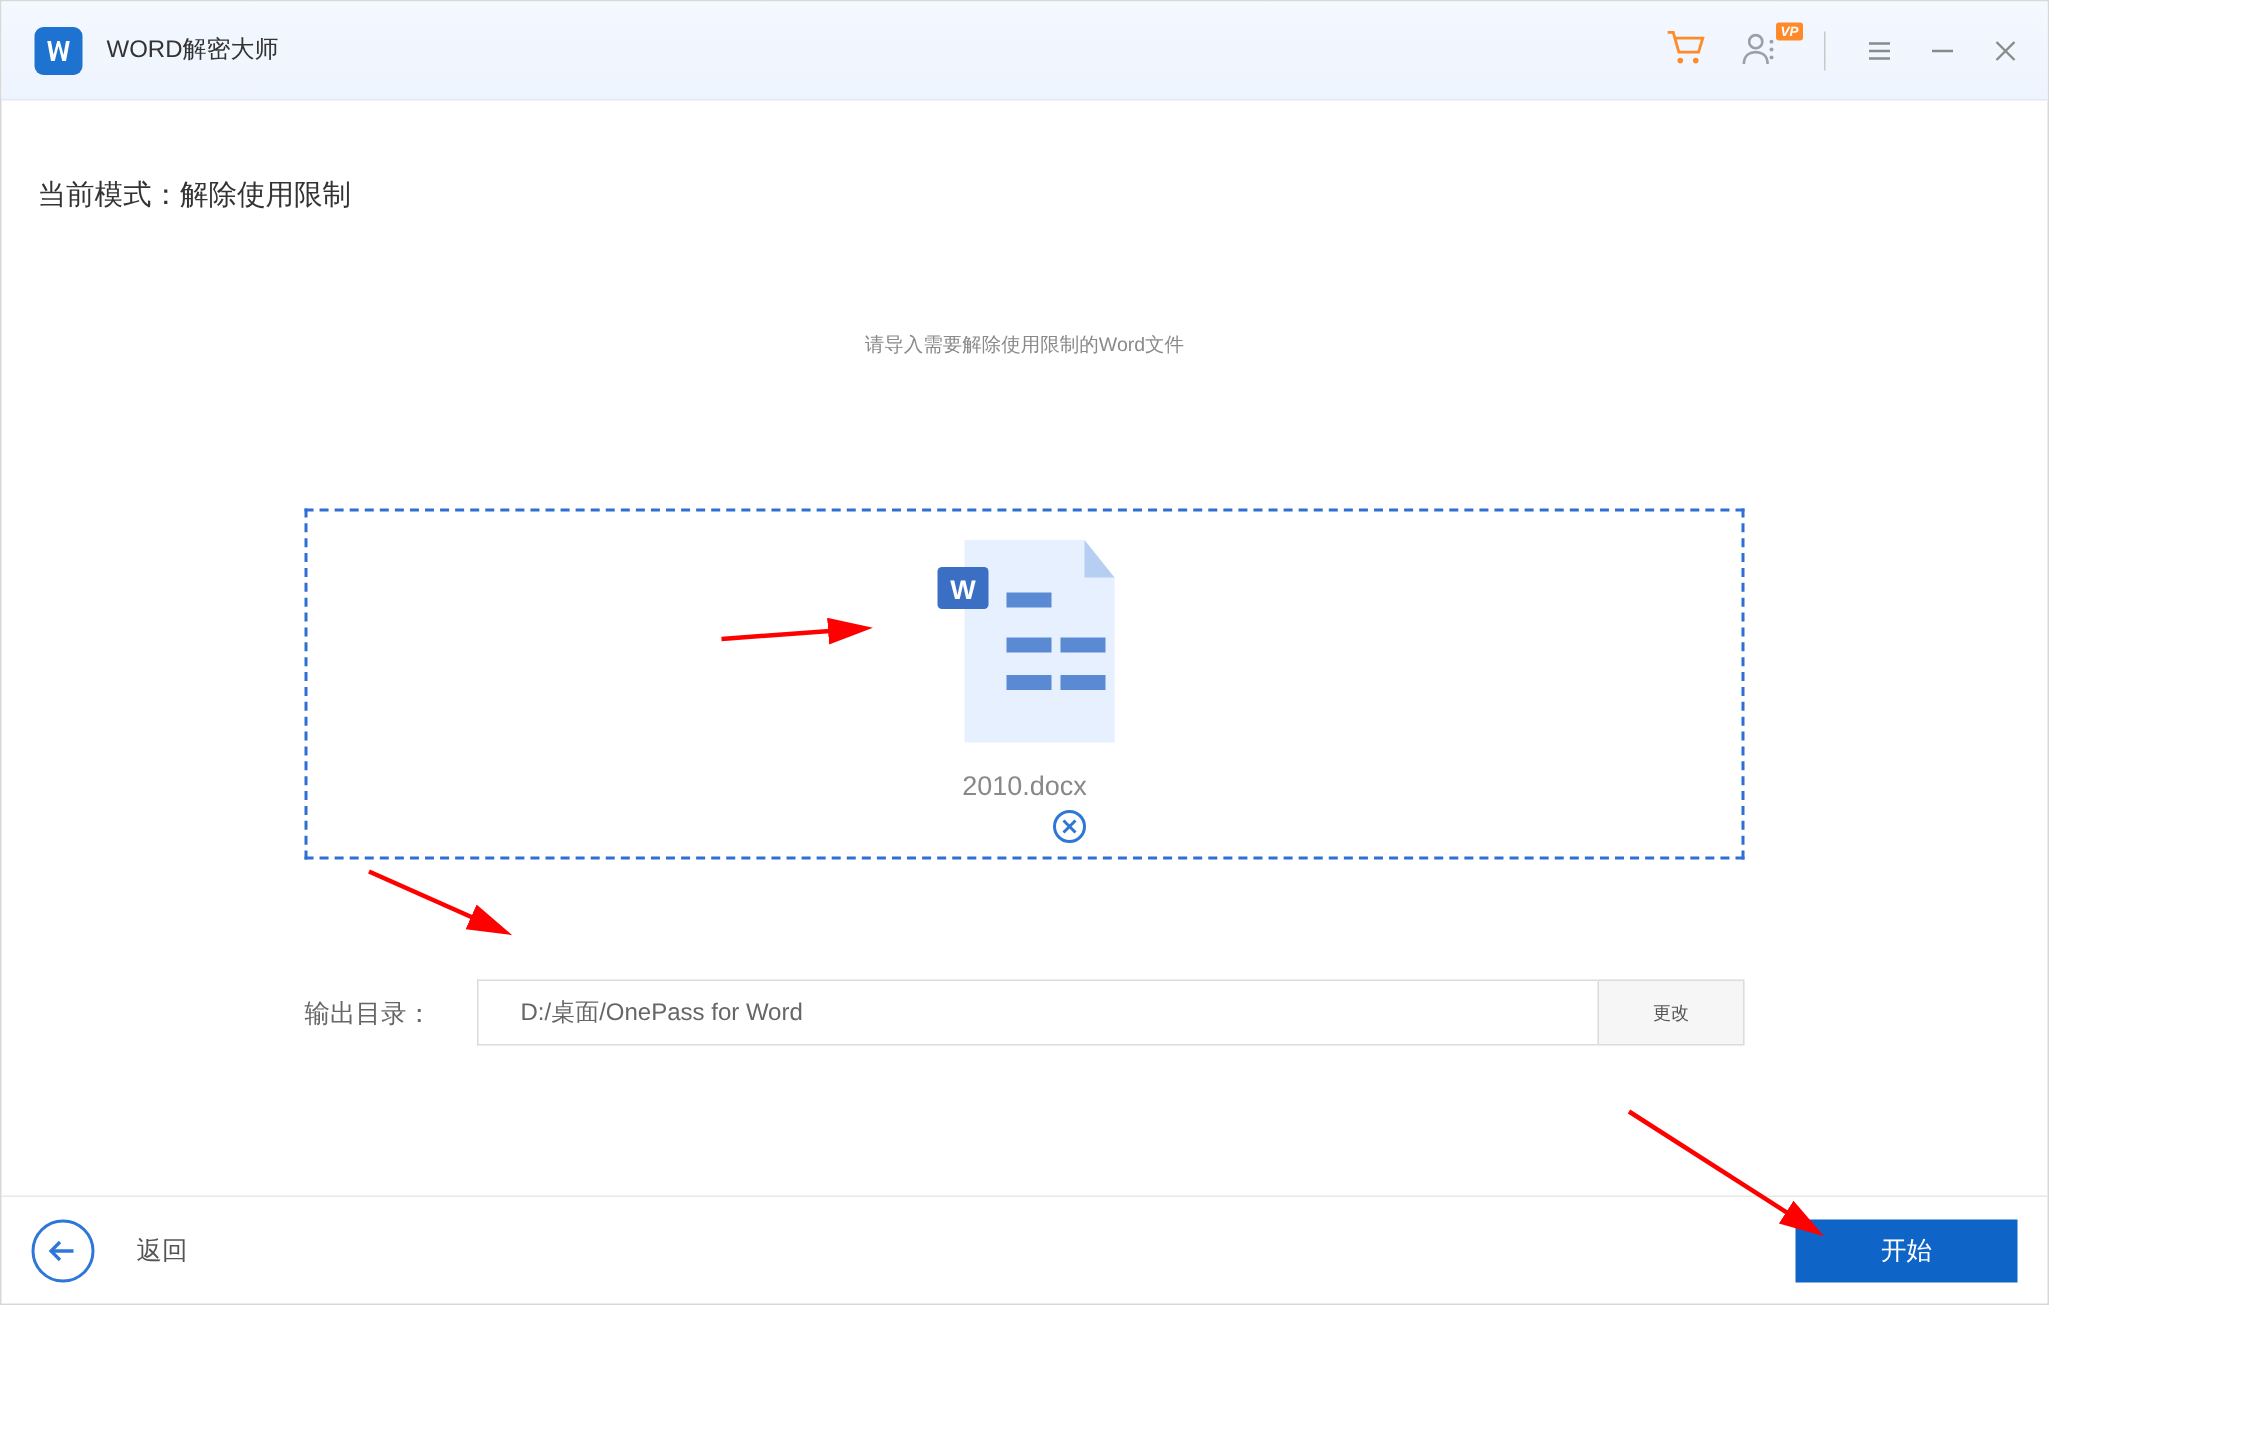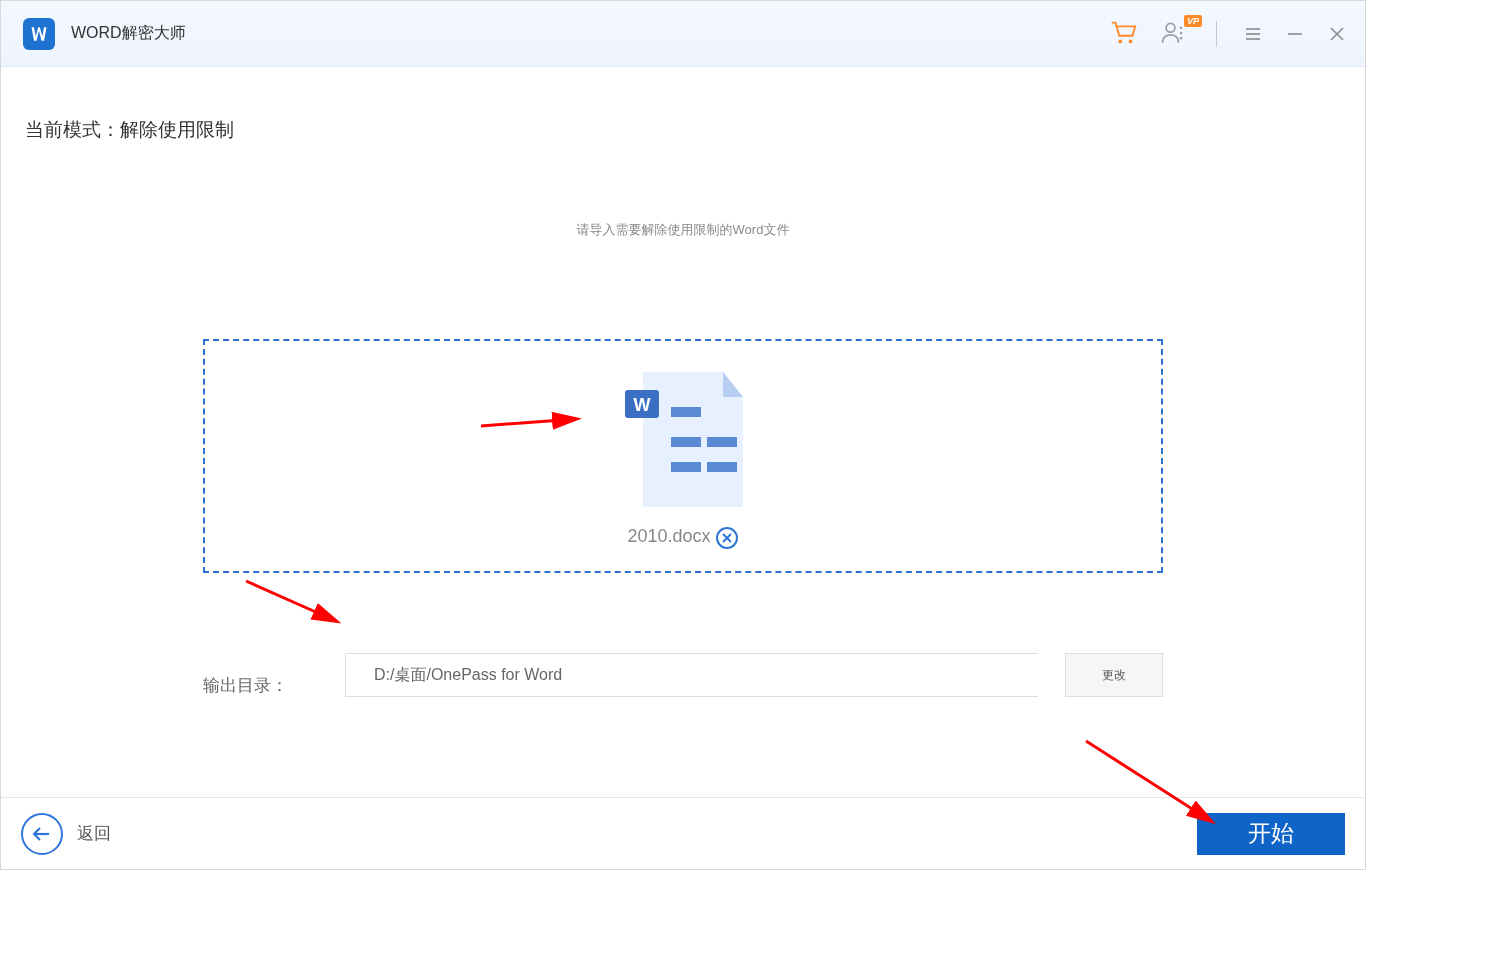--- a/index.html
+++ b/index.html
@@ -104,41 +104,41 @@
       position: relative;
       display: flex;
       flex-direction: column;
       align-items: center;
       justify-content: center;
       gap: 10px;
     }
     .doc-icon { position: relative; width: 140px; height: 150px; }
     .file-row {
       display: flex;
-      align-items: flex-start;
+      align-items: flex-end;
       gap: 4px;
       margin-top: 4px;
+      flex-direction: column;
     }
     .file-name {
       font-size: 18px;
       color: #888;
     }
     .remove-btn {
       width: 24px; height: 24px;
       cursor: pointer;
     }
     .remove-btn svg { width: 24px; height: 24px; }
 
     .output-row {
       margin: 80px auto 16px;
       width: 960px;
       display: flex;
-      align-items: flex-end;
-      position: relative;
-      gap: 27px;
+      align-items: center;
+      position: relative;
     }
     .output-label {
       font-size: 17px;
       color: #666;
       margin-right: 30px;
       white-space: nowrap;
     }
     .output-input {
       flex: 1;
       height: 44px;
@@ -163,40 +163,40 @@
     .footer {
       height: 72px;
       border-top: 1px solid #e8e8e8;
       display: flex;
       align-items: center;
       padding: 0 20px;
     }
     .back-group {
       display: flex;
       align-items: center;
-      gap: 14px;
+      gap: 28px;
       cursor: pointer;
     }
     .back-circle {
       width: 42px; height: 42px;
       border: 2px solid #2e77d8;
       border-radius: 50%;
       display: flex;
       align-items: center;
       justify-content: center;
     }
     .back-circle svg { width: 22px; height: 22px; }
     .back-text { font-size: 17px; color: #555; }
     .footer-spacer { flex: 1; }
     .start-btn {
       width: 148px;
       height: 42px;
       background: #0f64c7;
       color: #fff;
-      font-size: 23px;
+      font-size: 17px;
       border: none;
       cursor: pointer;
       text-align: center;
     }
 
     
     .arrow { position: absolute; pointer-events: none; }
     .arrow svg { overflow: visible; }
   </style>
 </head>

